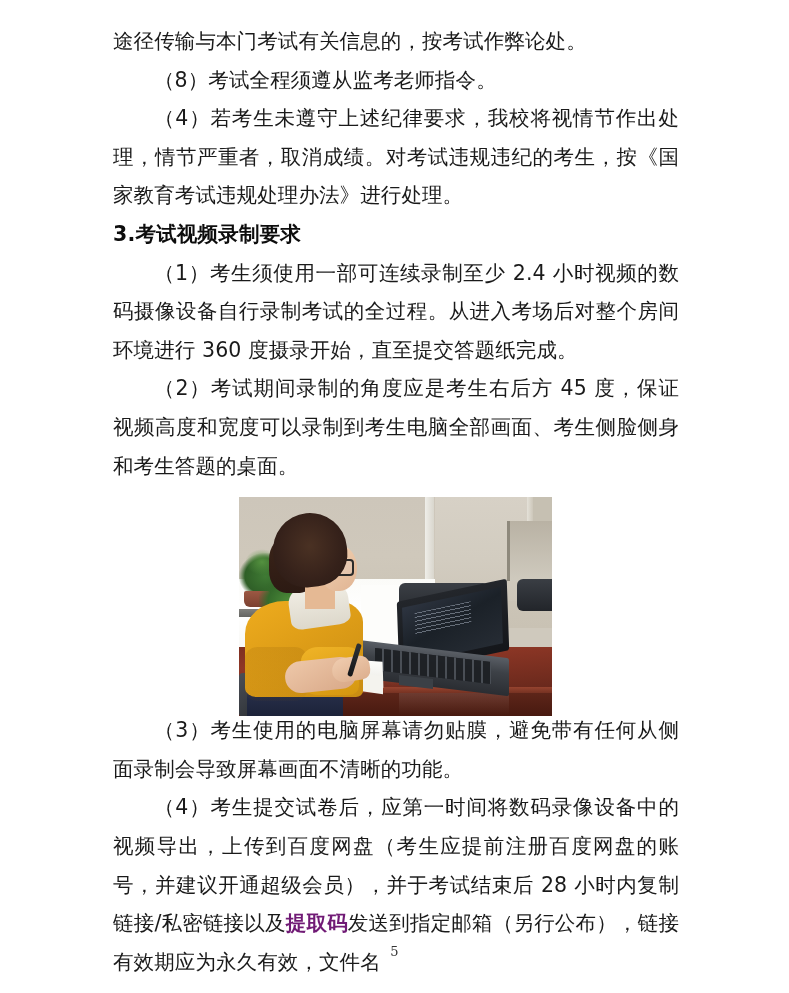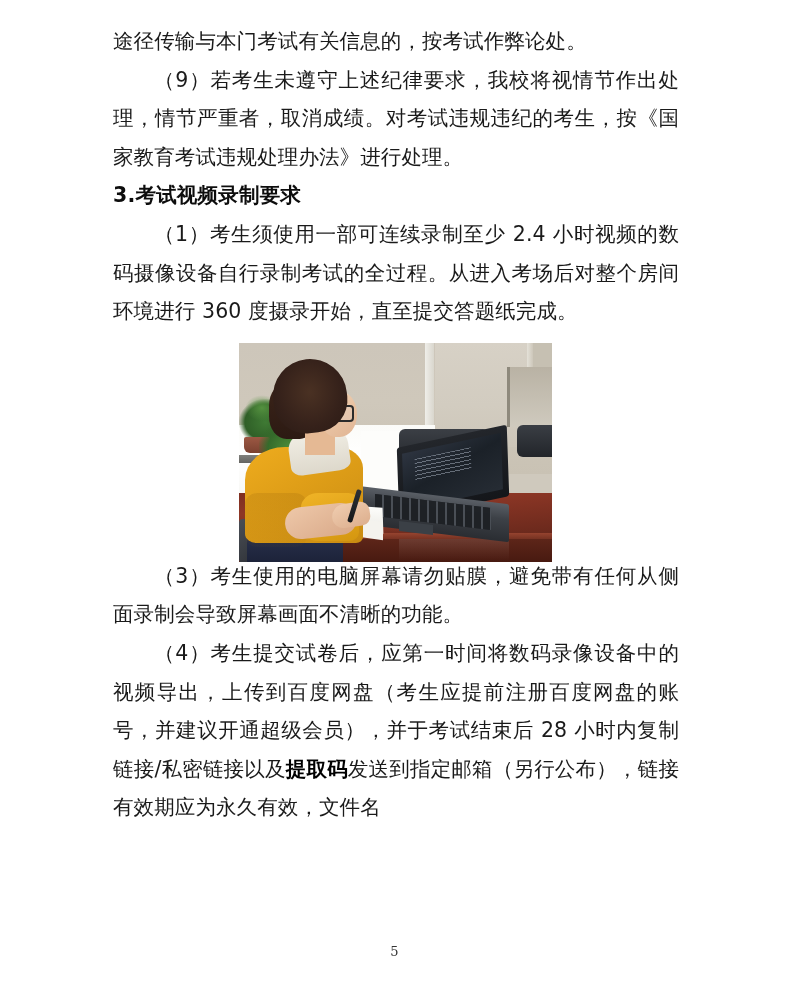--- a/index.html
+++ b/index.html
@@ -44,21 +44,21 @@
     text-indent: 41px;
   }
   .heading {
     font-size: 20.5px;
     line-height: 38.6px;
     color: #0d0d0d;
     font-weight: bold;
     margin: 0;
     letter-spacing: 0.2px;
   }
-  .b { font-weight: bold; color: #000000; }
+  .b { font-weight: bold; color: #701a75; }
 
   
   .figure-wrap {
     height: 226px;
     position: relative;
   }
   .photo {
     position: absolute;
     left: 126px;
     top: 12px;
@@ -354,27 +354,29 @@
 </style>
 </head>
 <body>
 
 <div class="page">
 
   <div class="content">
 
     <p class="para">途径传输与本门考试有关信息的，按考试作弊论处。</p>
 
-
-    <p class="para indent">（9）若考生未遵守上述纪律要求，我校将视情节作出处理，情节严重者，取消成绩。对考试违规违纪的考生，按《国家教育考试违规处理办法》进行处理。</p>
+    <p class="para indent">（8）考试全程须遵从监考老师指令。</p>
+
+    <p class="para indent">（4）若考生未遵守上述纪律要求，我校将视情节作出处理，情节严重者，取消成绩。对考试违规违纪的考生，按《国家教育考试违规处理办法》进行处理。</p>
 
     <p class="heading">3.考试视频录制要求</p>
 
     <p class="para indent">（1）考生须使用一部可连续录制至少 2.4 小时视频的数码摄像设备自行录制考试的全过程。从进入考场后对整个房间环境进行 360 度摄录开始，直至提交答题纸完成。</p>
 
+    <p class="para indent">（2）考试期间录制的角度应是考生右后方 45 度，保证视频高度和宽度可以录制到考生电脑全部画面、考生侧脸侧身和考生答题的桌面。</p>
 
     <div class="figure-wrap">
       <div class="photo">
 
         <div class="ph wall"></div>
         <div class="ph wall-right"></div>
         <div class="ph blind-r"></div>
         <div class="ph blind-edge"></div>
         <div class="ph blind-edge2"></div>
         <div class="ph cabinet"></div>

